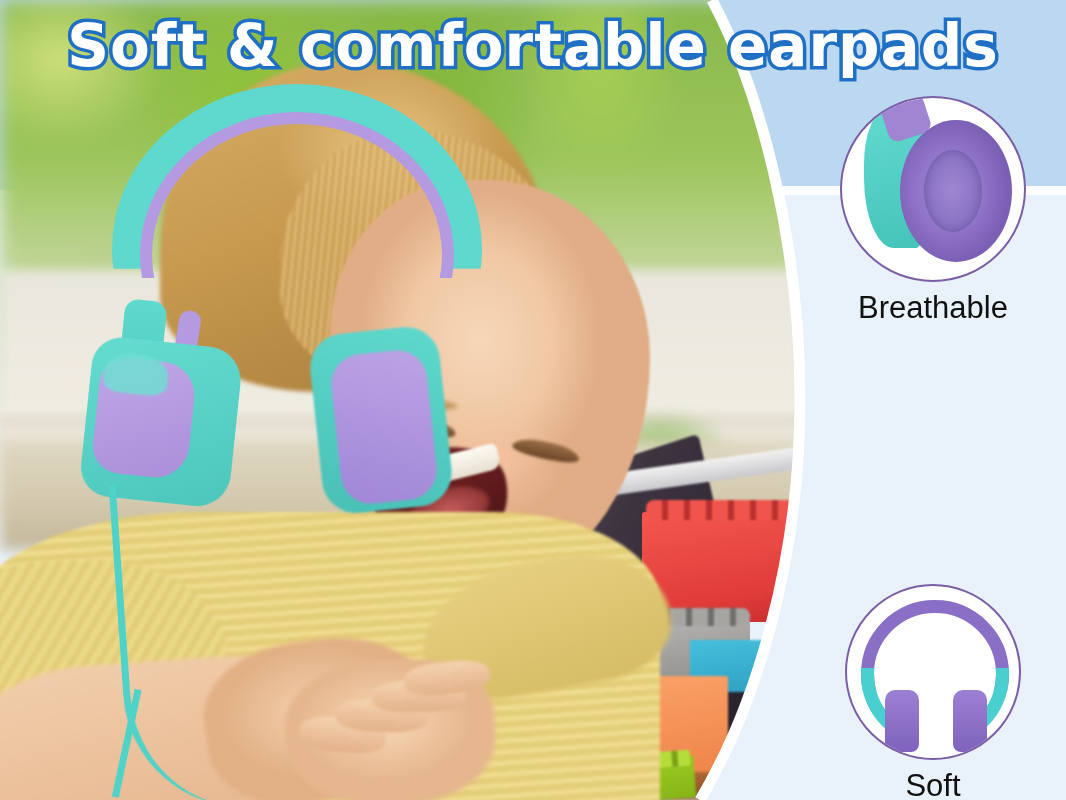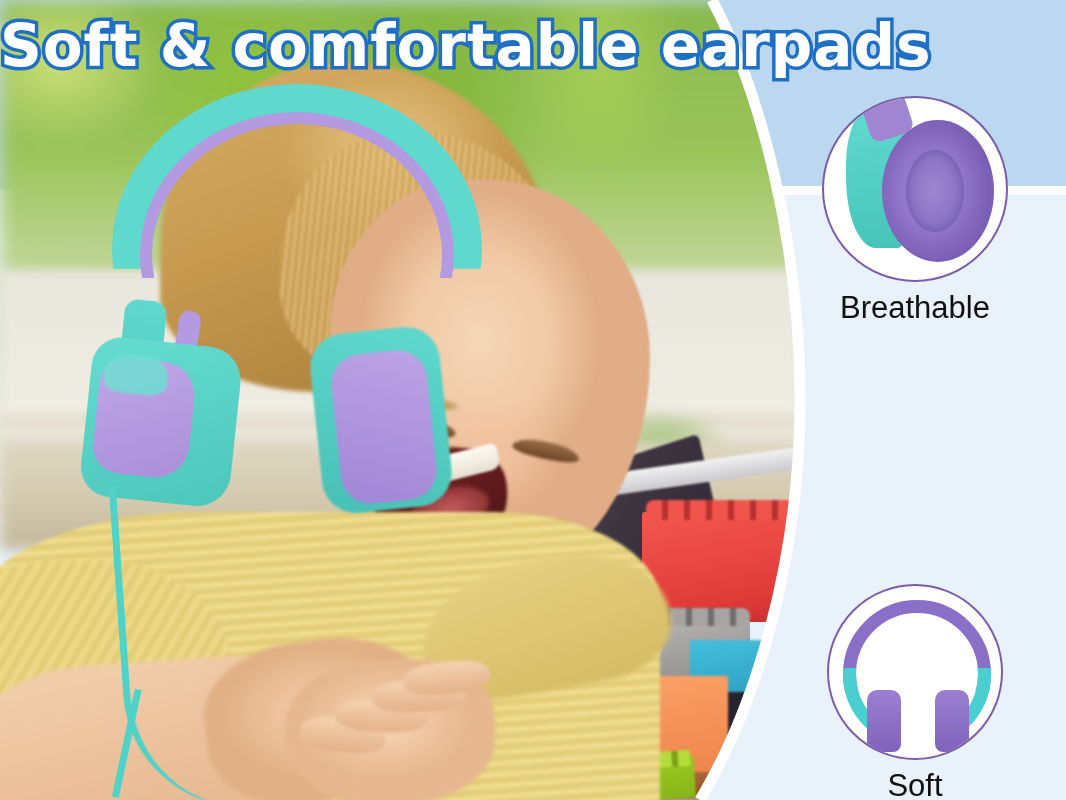--- a/index.html
+++ b/index.html
@@ -326,34 +326,34 @@
     position:absolute; left:122px; top:700px; width:120px; height:110px;
     border-left:7px solid #4fd2c8;
     border-radius:0 0 80px 0;
     transform:rotate(12deg);
     filter:blur(.5px);
   }
 
   
   .headline {
     position:absolute; left:0; top:12px; width:1066px;
-    text-align:left;
+    text-align:center;
     font-size:58px; font-weight:bold;
     font-family:"DejaVu Sans", sans-serif;
     letter-spacing:1px;
     color:#ffffff;
     -webkit-text-stroke:7px #1f6fc4;
     paint-order: stroke fill;
     z-index:40;
     white-space:nowrap;
   }
 
   
   .features {
-    position:absolute; right:18px; top:0; width:266px; height:568px; z-index:30;
+    position:absolute; right:0; top:0; width:266px; height:568px; z-index:30;
   }
   .feature { position:absolute; width:266px; text-align:center; }
   .f-breathable { top:96px; }
   .f-adjustable { top:340px; }
   .f-soft       { top:584px; }
 
   .circle {
     width:186px; height:186px; margin:0 auto;
     border-radius:50%;
     background:#ffffff;

